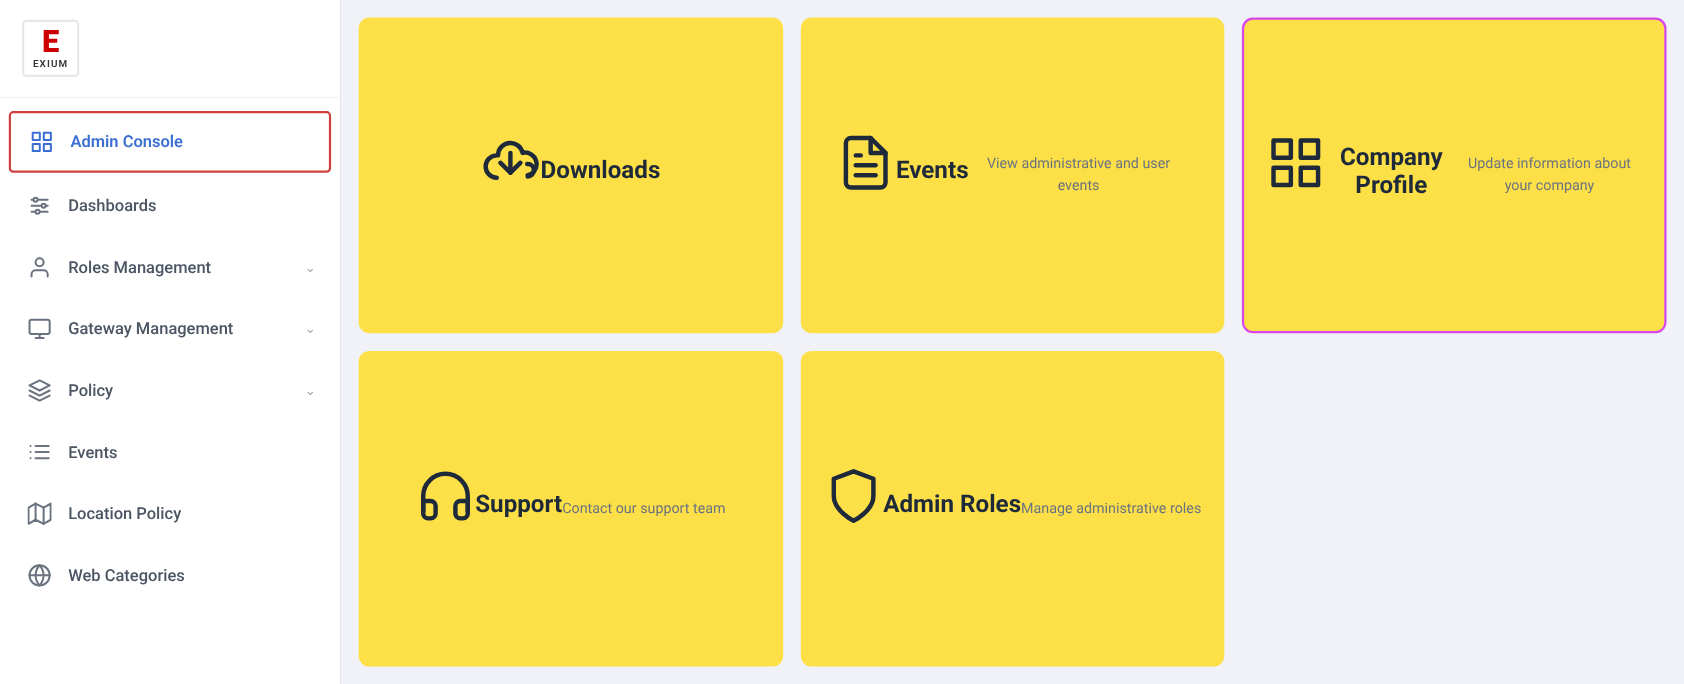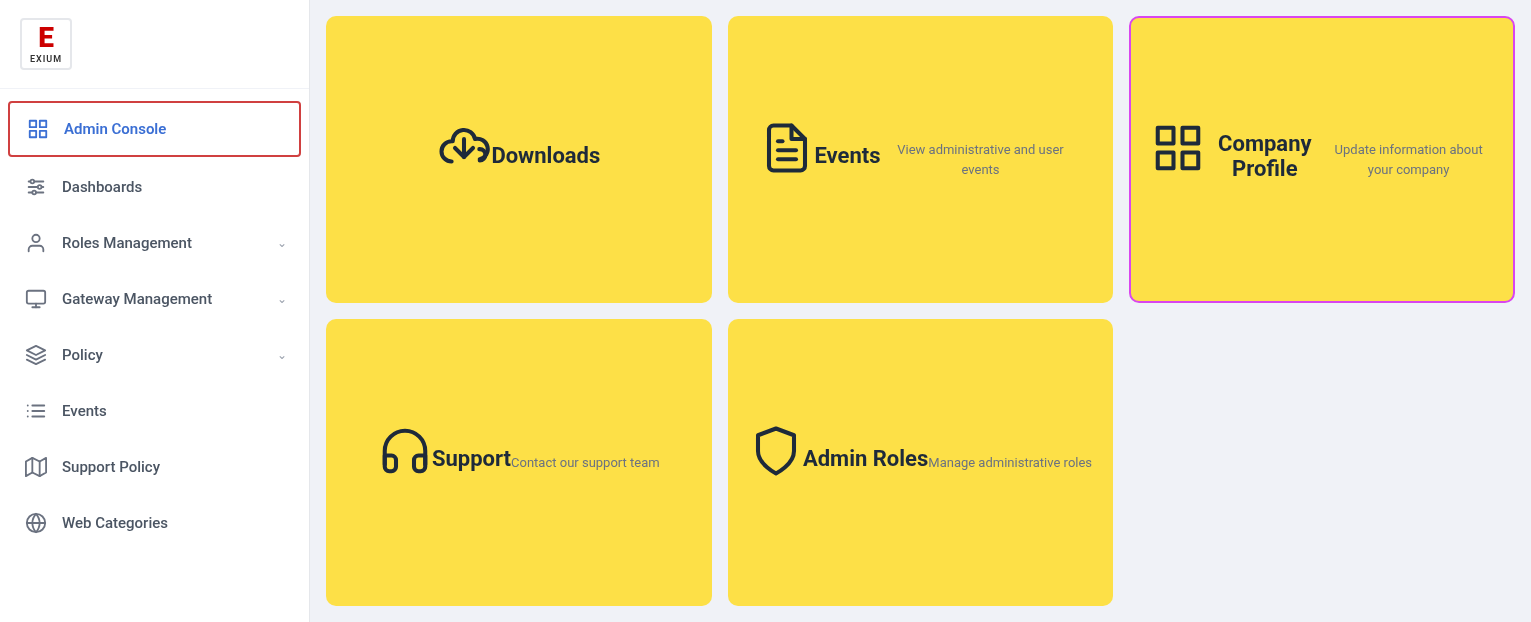--- a/index.html
+++ b/index.html
@@ -257,21 +257,21 @@
     </div>
 
     <div class="nav-item">
       <span class="nav-icon">
         <svg width="22" height="22" viewBox="0 0 24 24" fill="none" stroke="#6b7280" stroke-width="2" stroke-linecap="round" stroke-linejoin="round">
           <polygon points="1 6 1 22 8 18 16 22 23 18 23 2 16 6 8 2 1 6"></polygon>
           <line x1="8" y1="2" x2="8" y2="18"></line>
           <line x1="16" y1="6" x2="16" y2="22"></line>
         </svg>
       </span>
-      <span class="nav-label">Support Policy</span>
+      <span class="nav-label">Location Policy</span>
     </div>
 
     <div class="nav-item">
       <span class="nav-icon">
         <svg width="22" height="22" viewBox="0 0 24 24" fill="none" stroke="#6b7280" stroke-width="2" stroke-linecap="round" stroke-linejoin="round">
           <circle cx="12" cy="12" r="10"></circle>
           <line x1="2" y1="12" x2="22" y2="12"></line>
           <path d="M12 2a15.3 15.3 0 0 1 4 10 15.3 15.3 0 0 1-4 10 15.3 15.3 0 0 1-4-10 15.3 15.3 0 0 1 4-10z"></path>
         </svg>
       </span>

